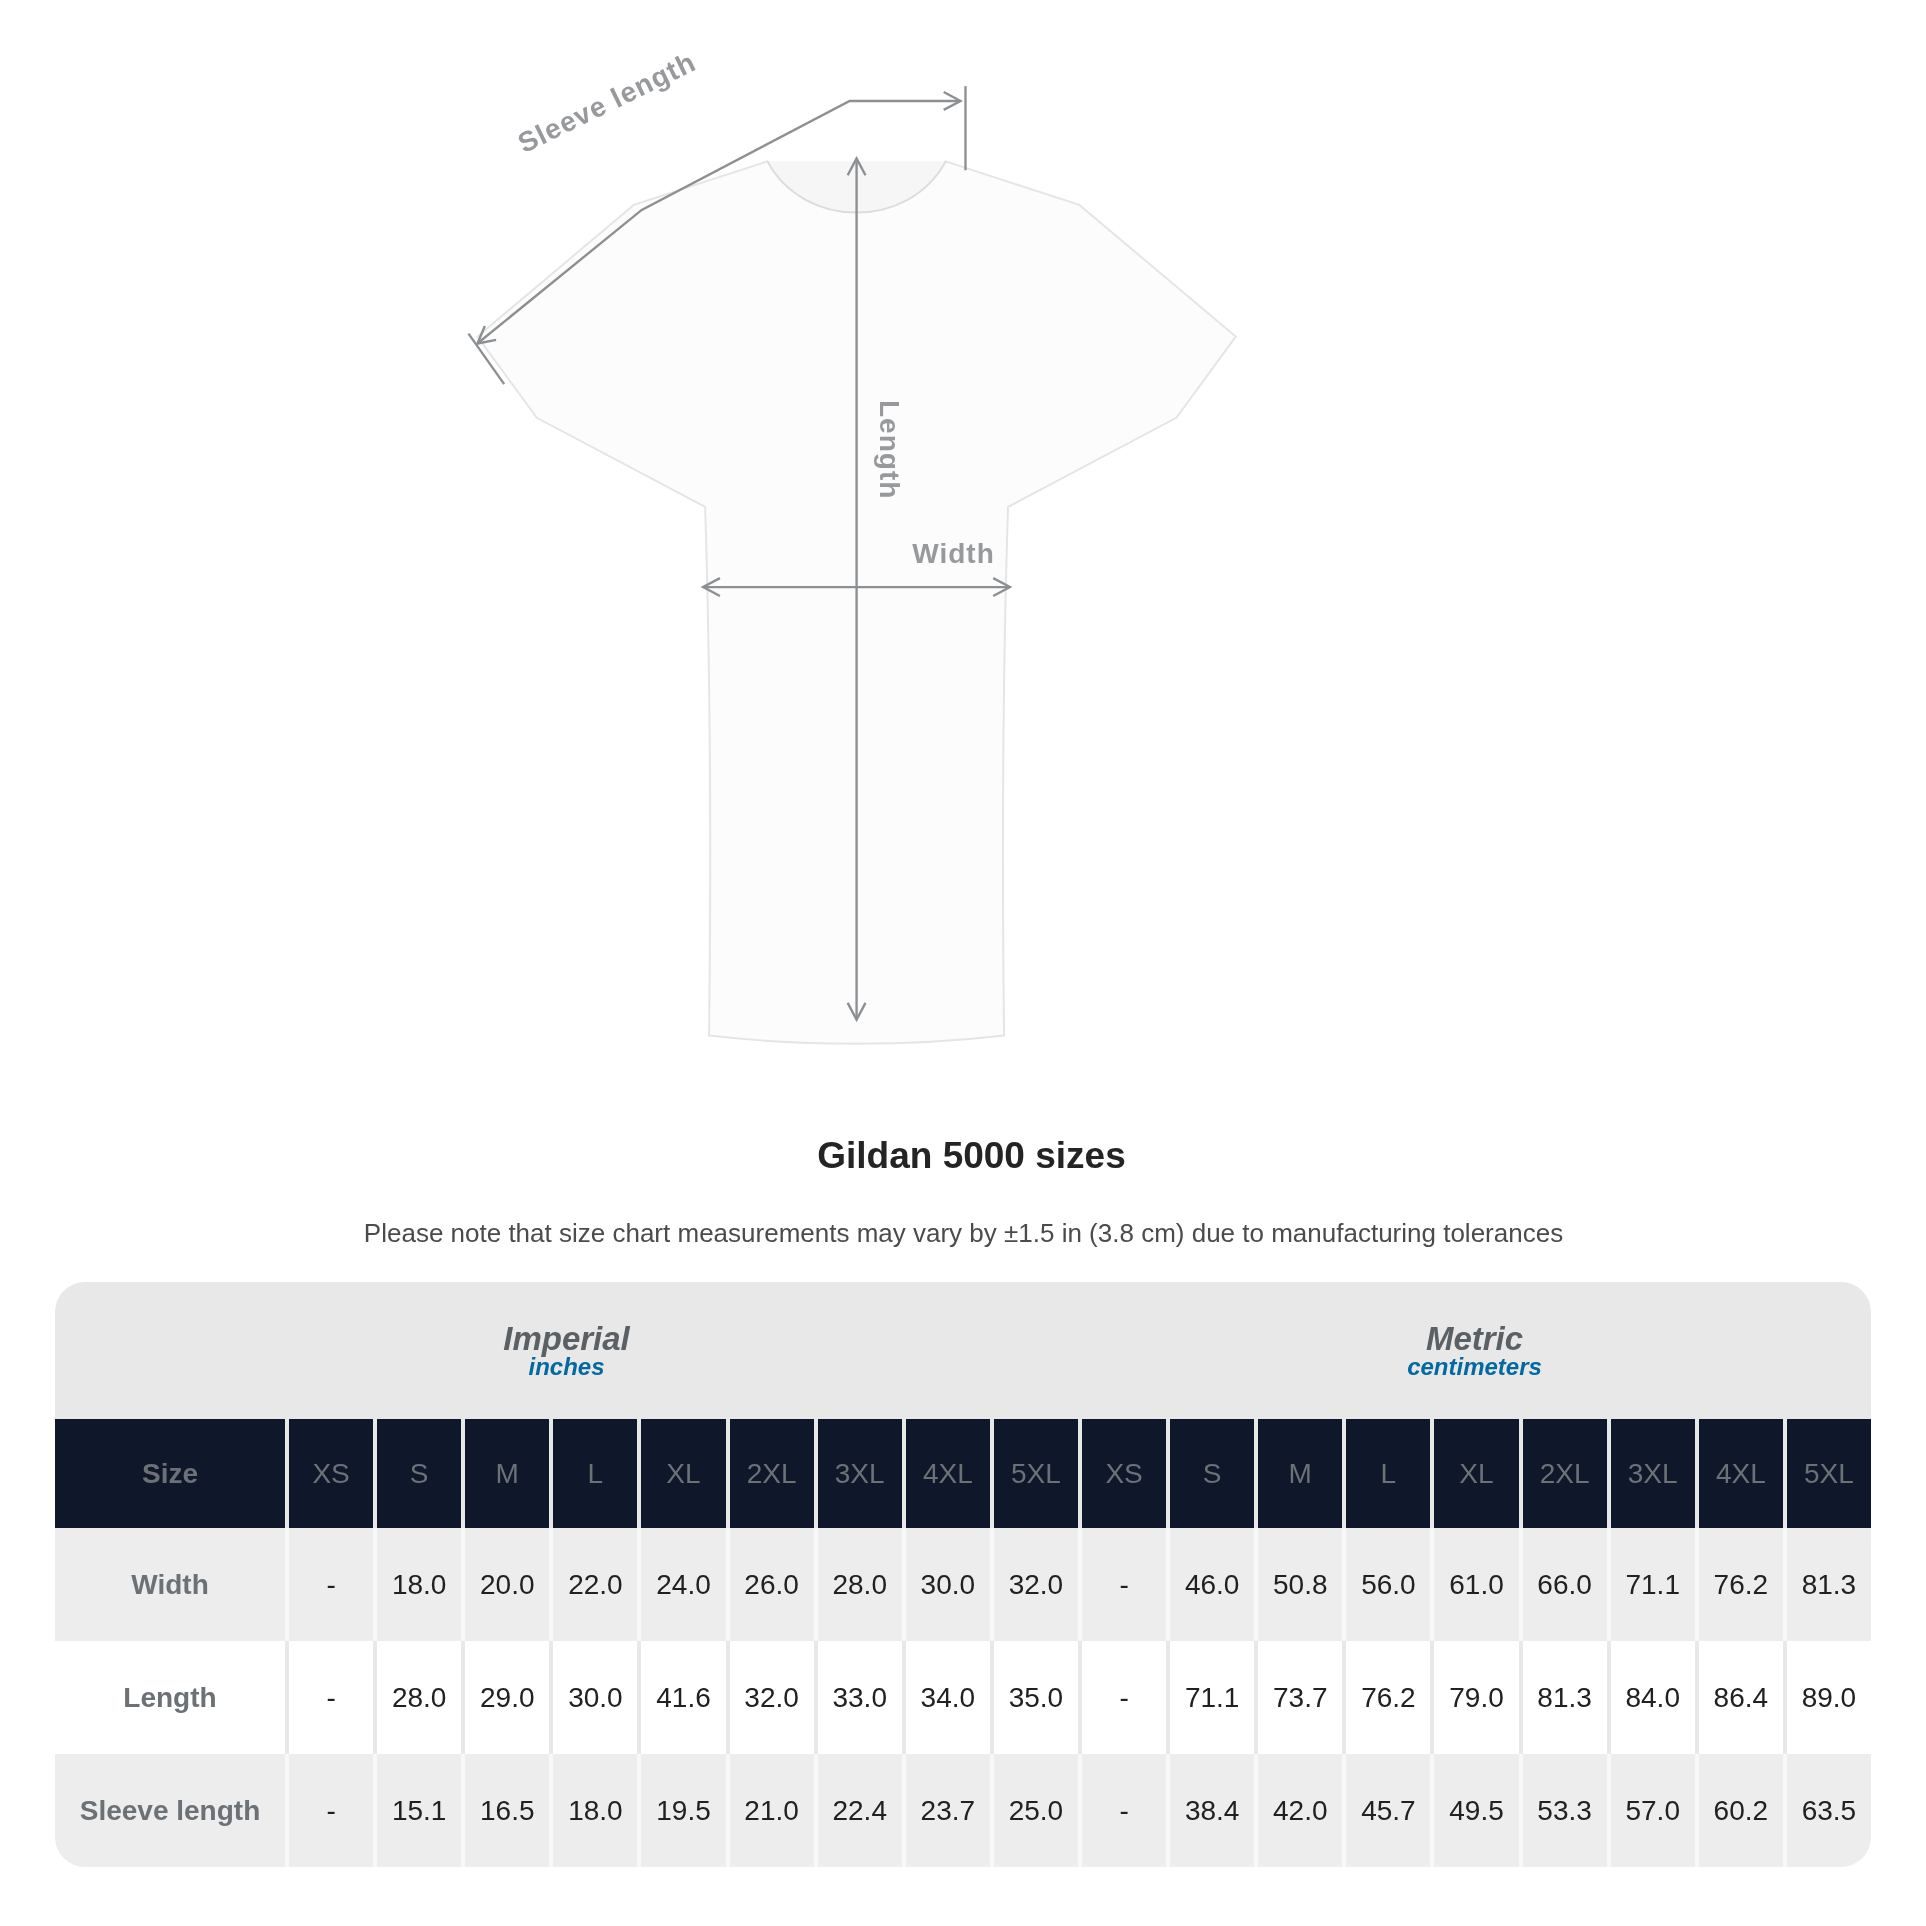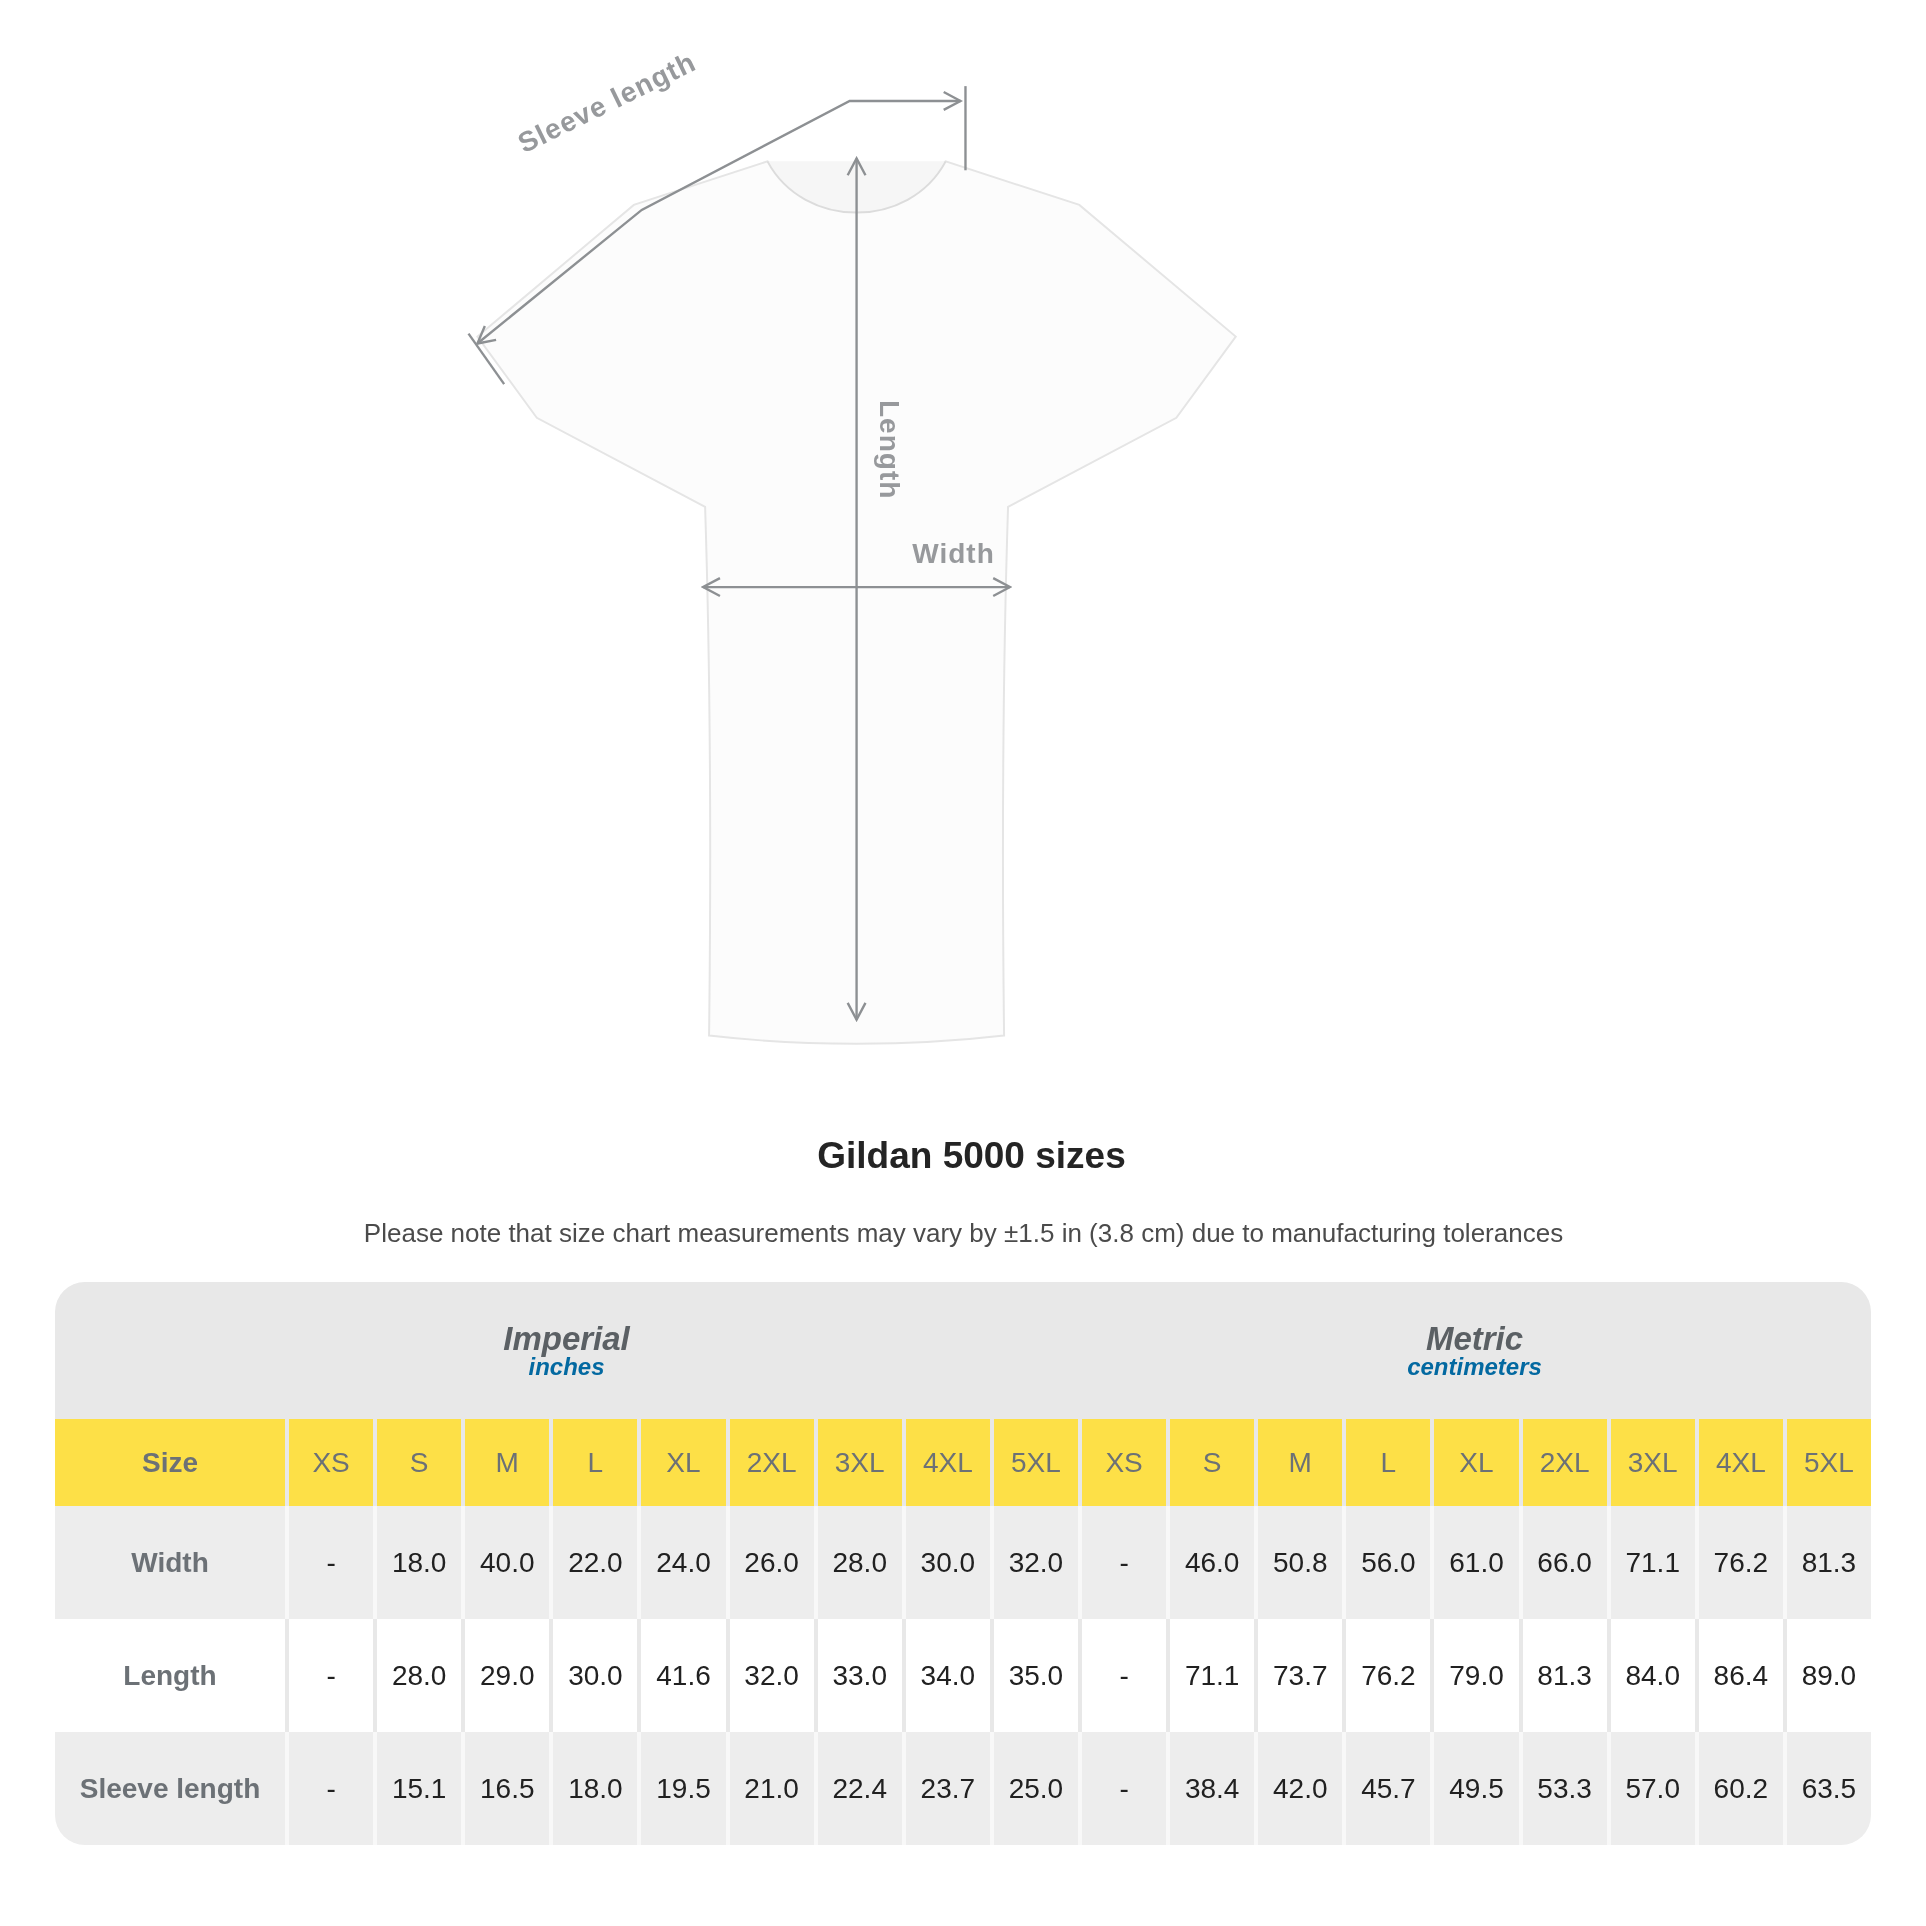--- a/index.html
+++ b/index.html
@@ -56,21 +56,21 @@
   .trow{display:grid;grid-template-columns:230px repeat(18,1fr);}
   .cell{display:flex;align-items:center;justify-content:center;}
 
   .band-row{height:137px;background:#e8e8e8;}
   .group-cell{flex-direction:column;justify-content:center;}
   .group-imperial{grid-column:1 / 11;}
   .group-metric{grid-column:11 / 20;}
   .group-title{font-size:33px;font-weight:bold;font-style:italic;color:#5b6064;line-height:1;}
   .group-unit{font-size:24px;font-style:italic;color:#0369a1;line-height:1;font-weight:bold;}
 
-  .header-row{height:87px;background:#fde047;}
+  .header-row{height:109px;background:#0f172a;}
   .row-white{height:113px;background:#ffffff;}
   .row-gray{height:113px;background:#ededed;}
 
   .header-row .cell:nth-child(n+2),
   .row-white .cell:nth-child(n+2){border-left:4px solid #e8e8e8;}
   .row-gray .cell:nth-child(n+2){border-left:4px solid #f8f8f8;}
 
   .lbl{font-size:28px;font-weight:bold;color:#6c7176;}
   .hdr{font-size:28px;font-weight:normal;color:#6c7176;}
   .val{font-size:28px;color:#212121;}
@@ -149,21 +149,21 @@
       <div class="cell hdr">2XL</div>
       <div class="cell hdr">3XL</div>
       <div class="cell hdr">4XL</div>
       <div class="cell hdr">5XL</div>
     </div>
 
     <div class="trow row-gray">
       <div class="cell lbl">Width</div>
       <div class="cell val">-</div>
       <div class="cell val">18.0</div>
-      <div class="cell val">40.0</div>
+      <div class="cell val">20.0</div>
       <div class="cell val">22.0</div>
       <div class="cell val">24.0</div>
       <div class="cell val">26.0</div>
       <div class="cell val">28.0</div>
       <div class="cell val">30.0</div>
       <div class="cell val">32.0</div>
       <div class="cell val">-</div>
       <div class="cell val">46.0</div>
       <div class="cell val">50.8</div>
       <div class="cell val">56.0</div>

